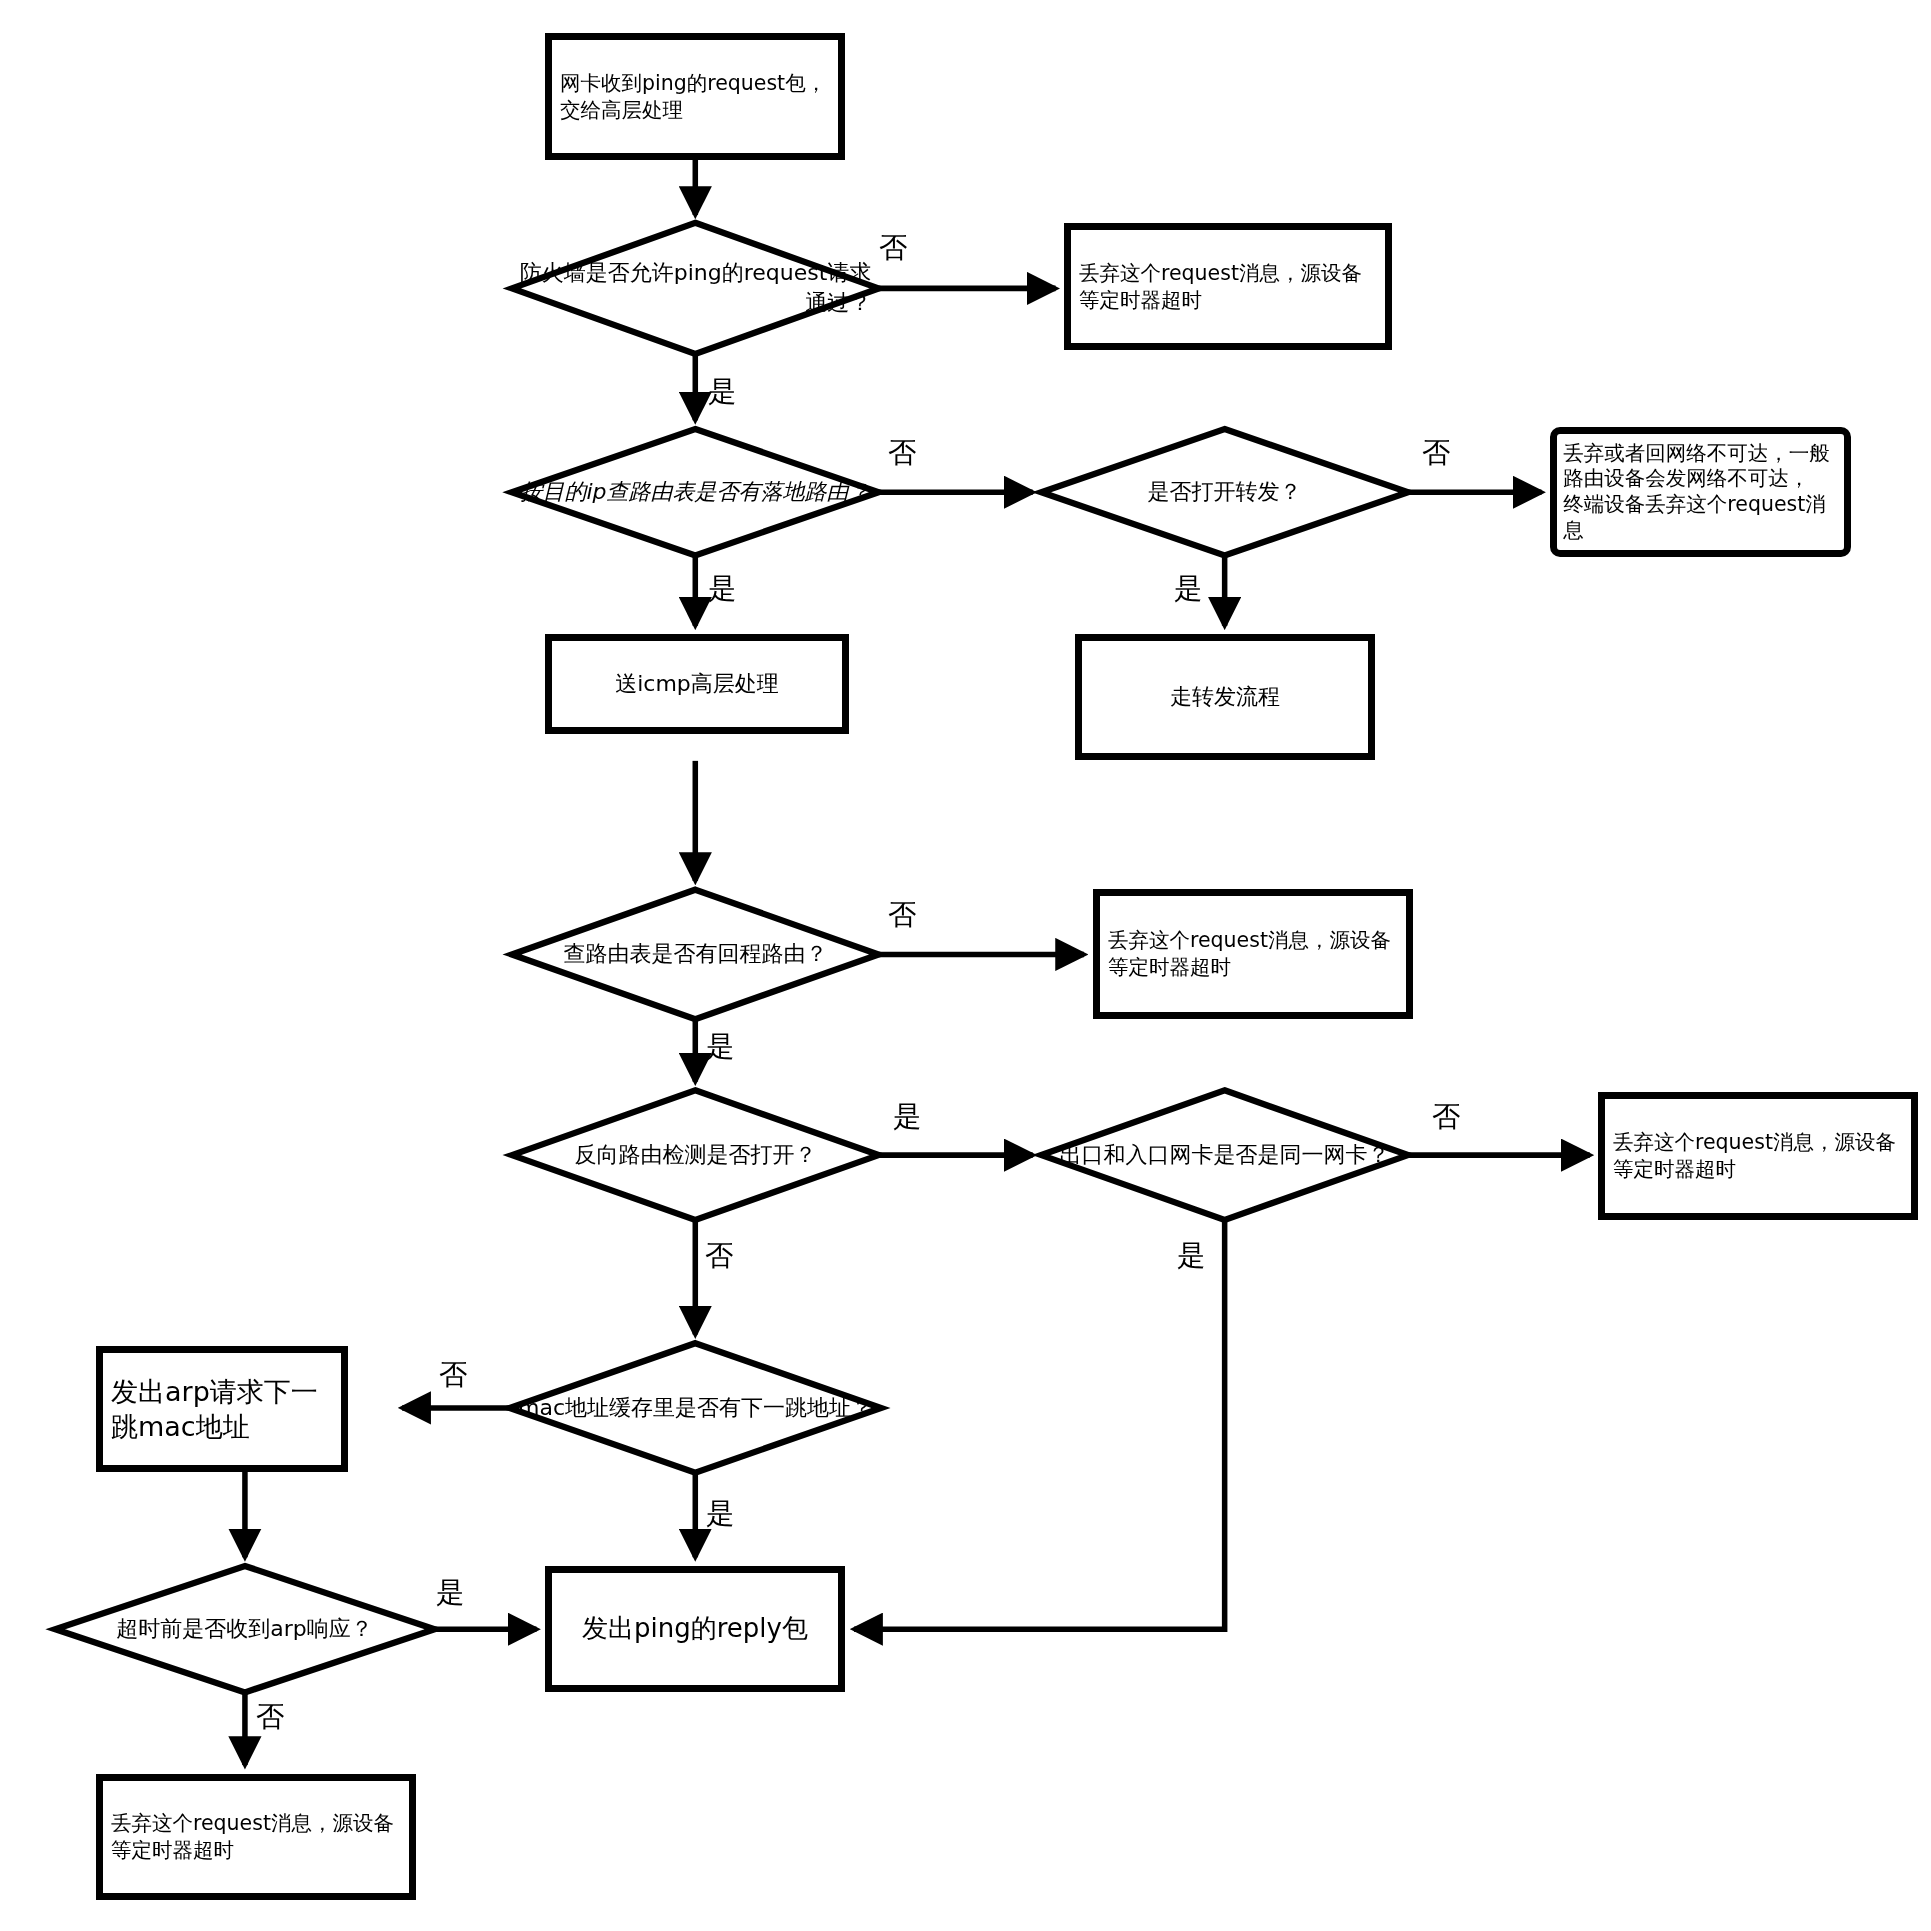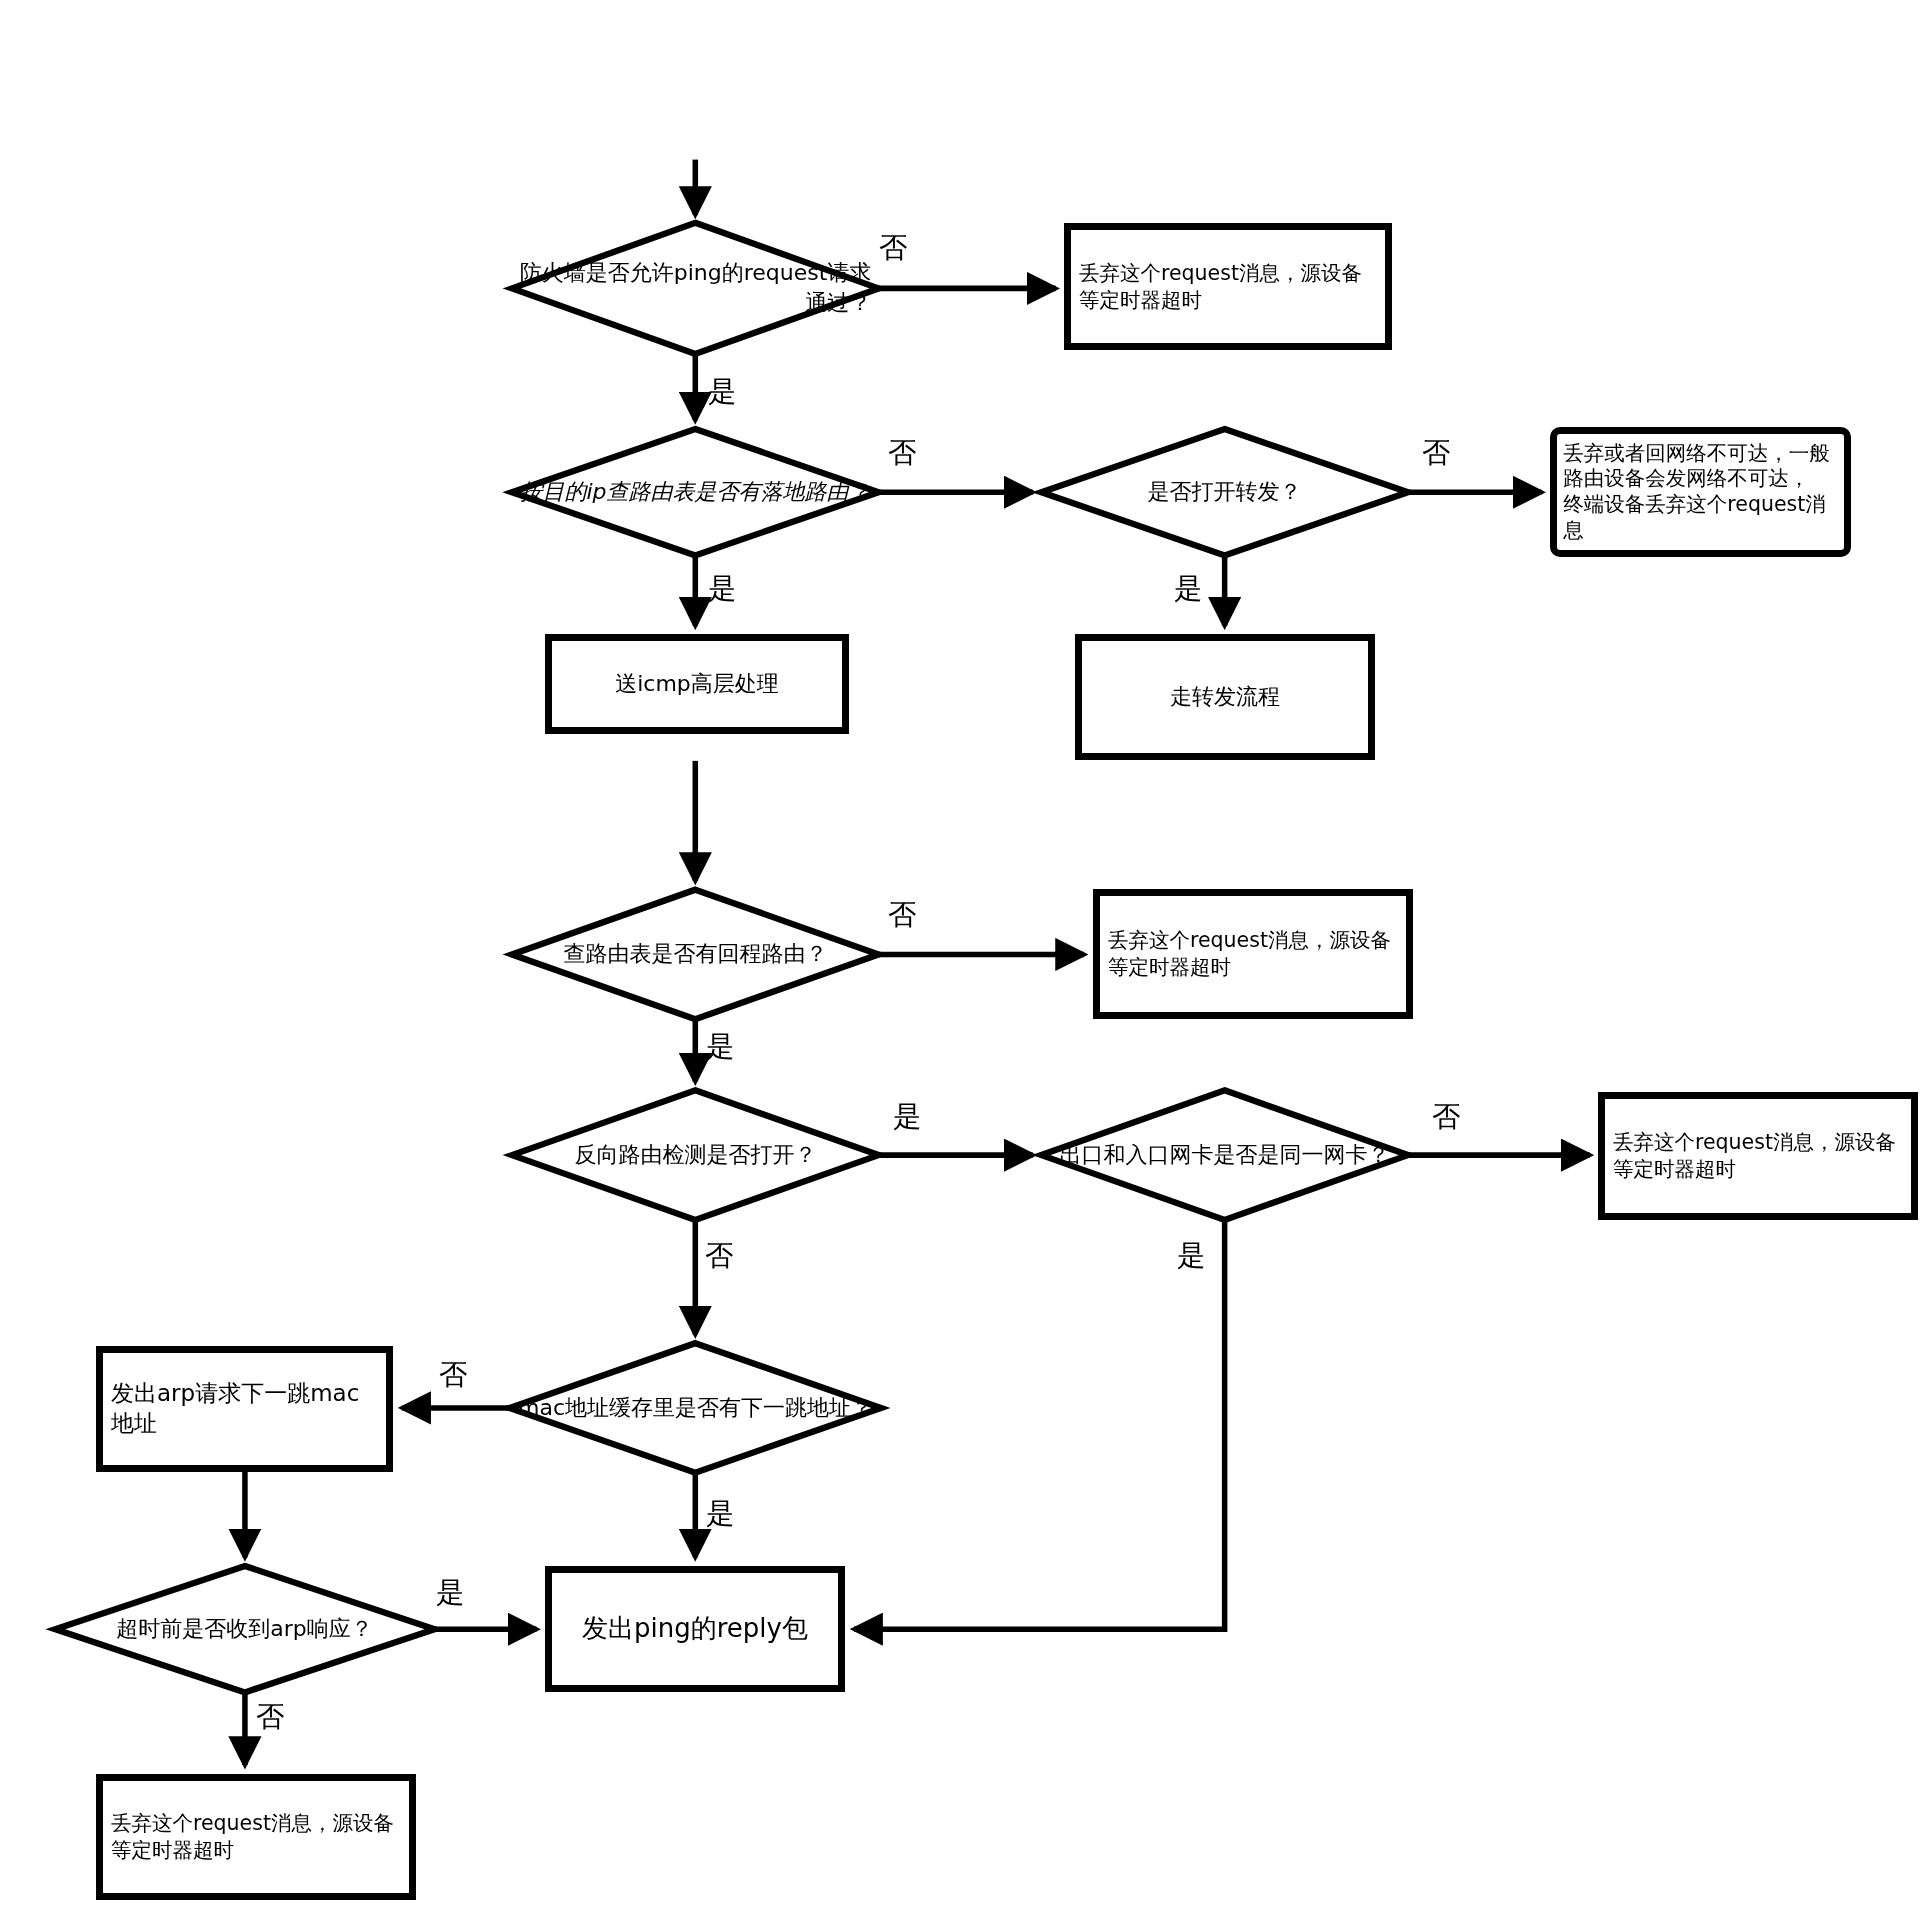--- a/index.html
+++ b/index.html
@@ -88,40 +88,42 @@
       <polygon points="880,543 1112,623 880,703 648,623"></polygon>
       <polygon points="1550,543 1782,623 1550,703 1318,623"></polygon>
       <polygon points="880,1126 1112,1208 880,1290 648,1208"></polygon>
       <polygon points="880,1380 1112,1462 880,1544 648,1462"></polygon>
       <polygon points="1550,1380 1782,1462 1550,1544 1318,1462"></polygon>
       <polygon points="880,1700 1115,1782 880,1864 645,1782"></polygon>
       <polygon points="310,1982 550,2062 310,2142 70,2062"></polygon>
     </g>
   </svg>
 
+  <div class="box" style="left:545px; top:33px; width:300px; height:127px;">网卡收到ping的request包，
+交给高层处理</div>
 
   <div class="box" style="left:1064px; top:223px; width:328px; height:127px;">丢弃这个request消息，源设备
 等定时器超时</div>
 
   <div class="box tight" style="left:1550px; top:427px; width:301px; height:130px;border-radius:10px;">丢弃或者回网络不可达，一般
 路由设备会发网络不可达，
 终端设备丢弃这个request消
 息</div>
 
   <div class="box center" style="left:545px; top:634px; width:304px; height:100px; font-size:22px;">送icmp高层处理</div>
 
   <div class="box center" style="left:1075px; top:634px; width:300px; height:126px; font-size:22px;">走转发流程</div>
 
   <div class="box" style="left:1093px; top:889px; width:320px; height:130px;">丢弃这个request消息，源设备
 等定时器超时</div>
 
   <div class="box" style="left:1598px; top:1092px; width:320px; height:128px;">丢弃这个request消息，源设备
 等定时器超时</div>
 
-  <div class="box" style="left:96px; top:1346px; width:297px; height:126px; font-size:23px;">发出arp请求下一跳mac地址</div>
+  <div class="box" style="left:96px; top:1346px; width:252px; height:126px; font-size:27px;">发出arp请求下一跳mac地址</div>
 
   <div class="box center" style="left:545px; top:1566px; width:300px; height:126px; font-size:26px;">发出ping的reply包</div>
 
   <div class="box" style="left:96px; top:1774px; width:320px; height:126px;">丢弃这个request消息，源设备
 等定时器超时</div>
 
   <div class="dlabel" style="left:506px; top:225px;">防火墙是否允许ping的request请求
 通过？</div>
 
   <div class="dlabel" style="left:506px; top:429px;font-style:italic;">按目的ip查路由表是否有落地路由？</div>

